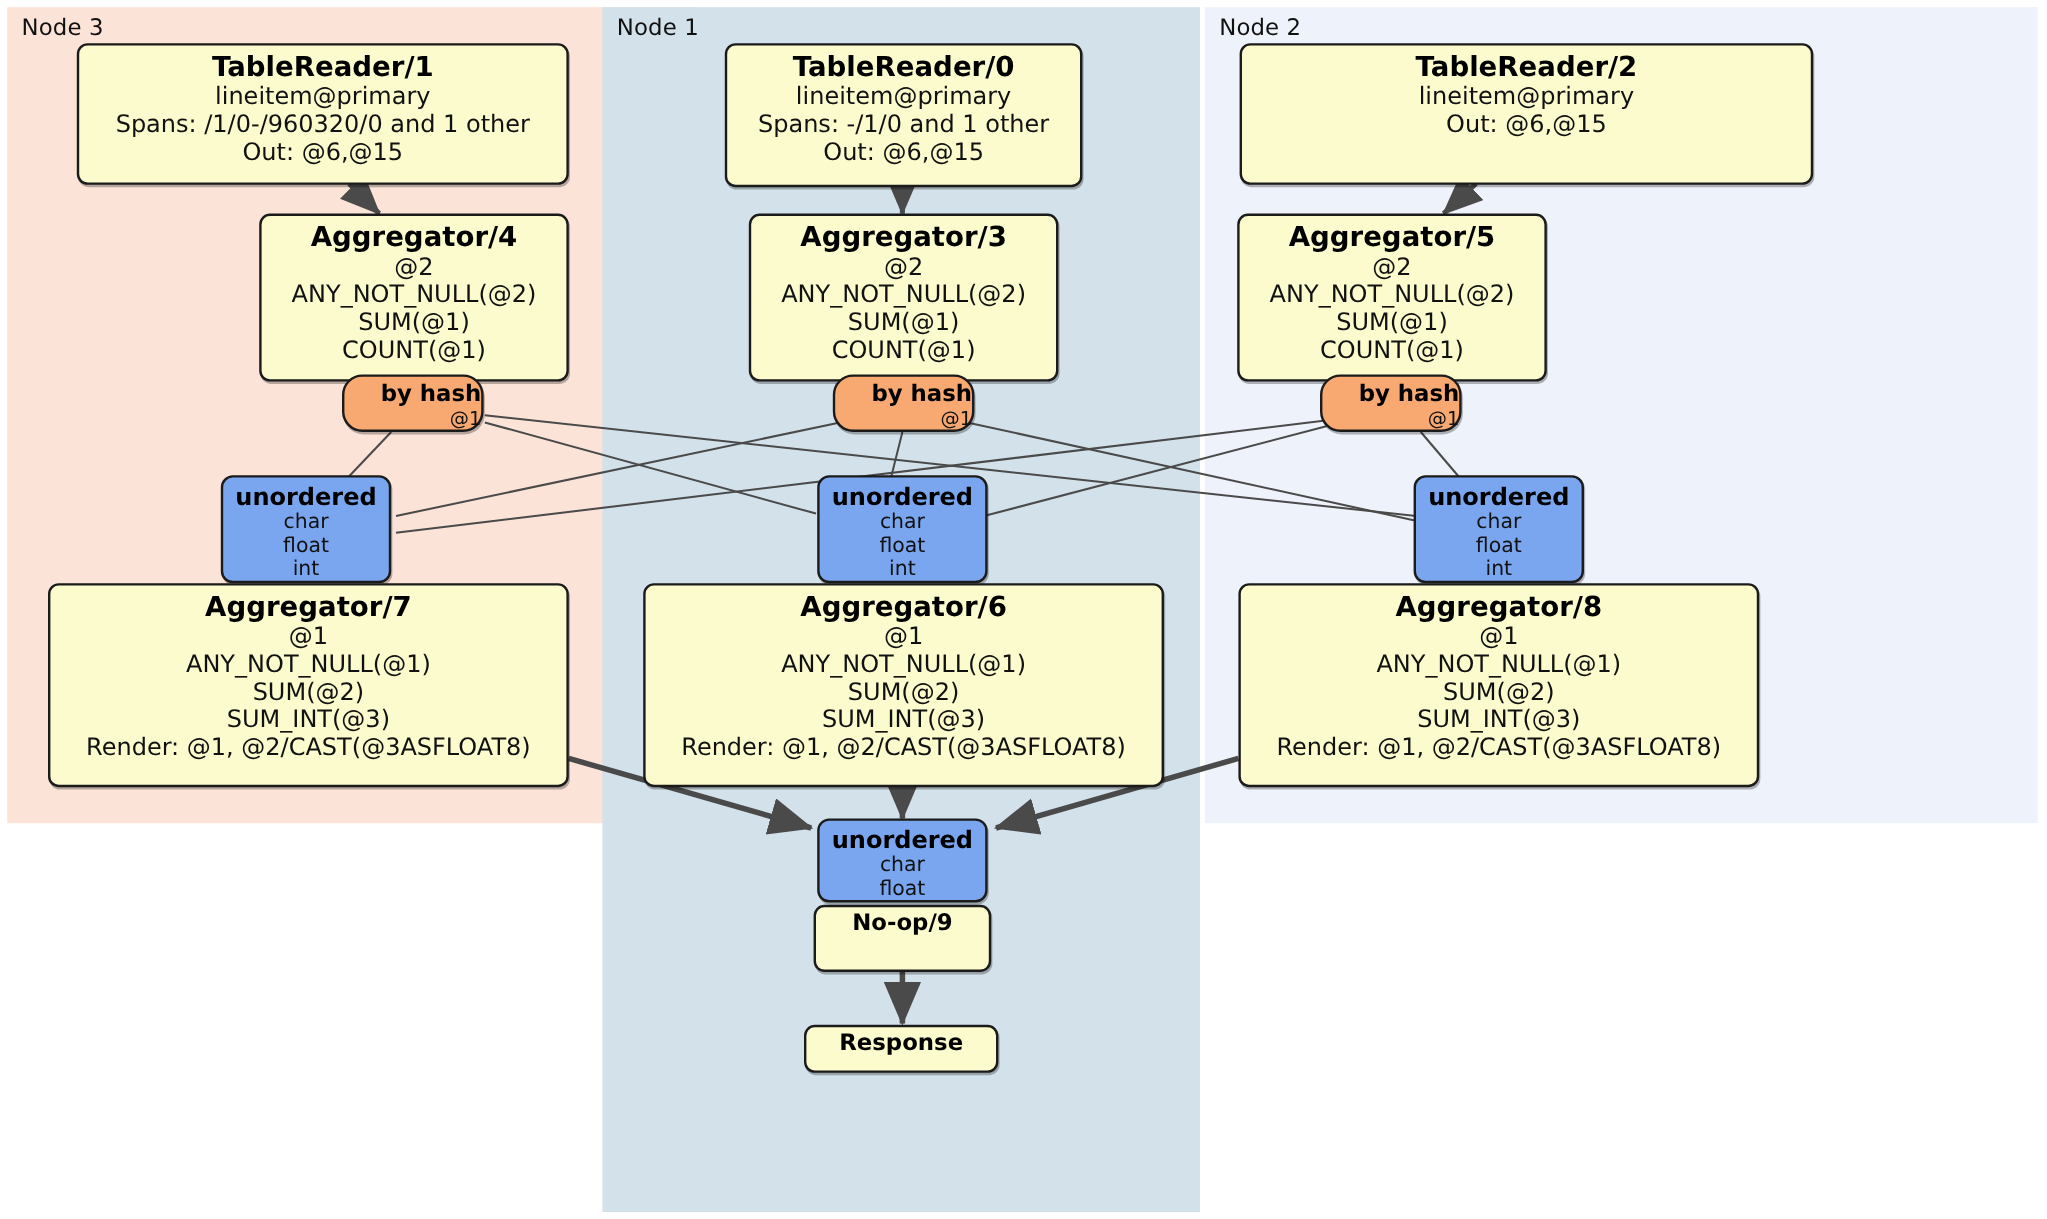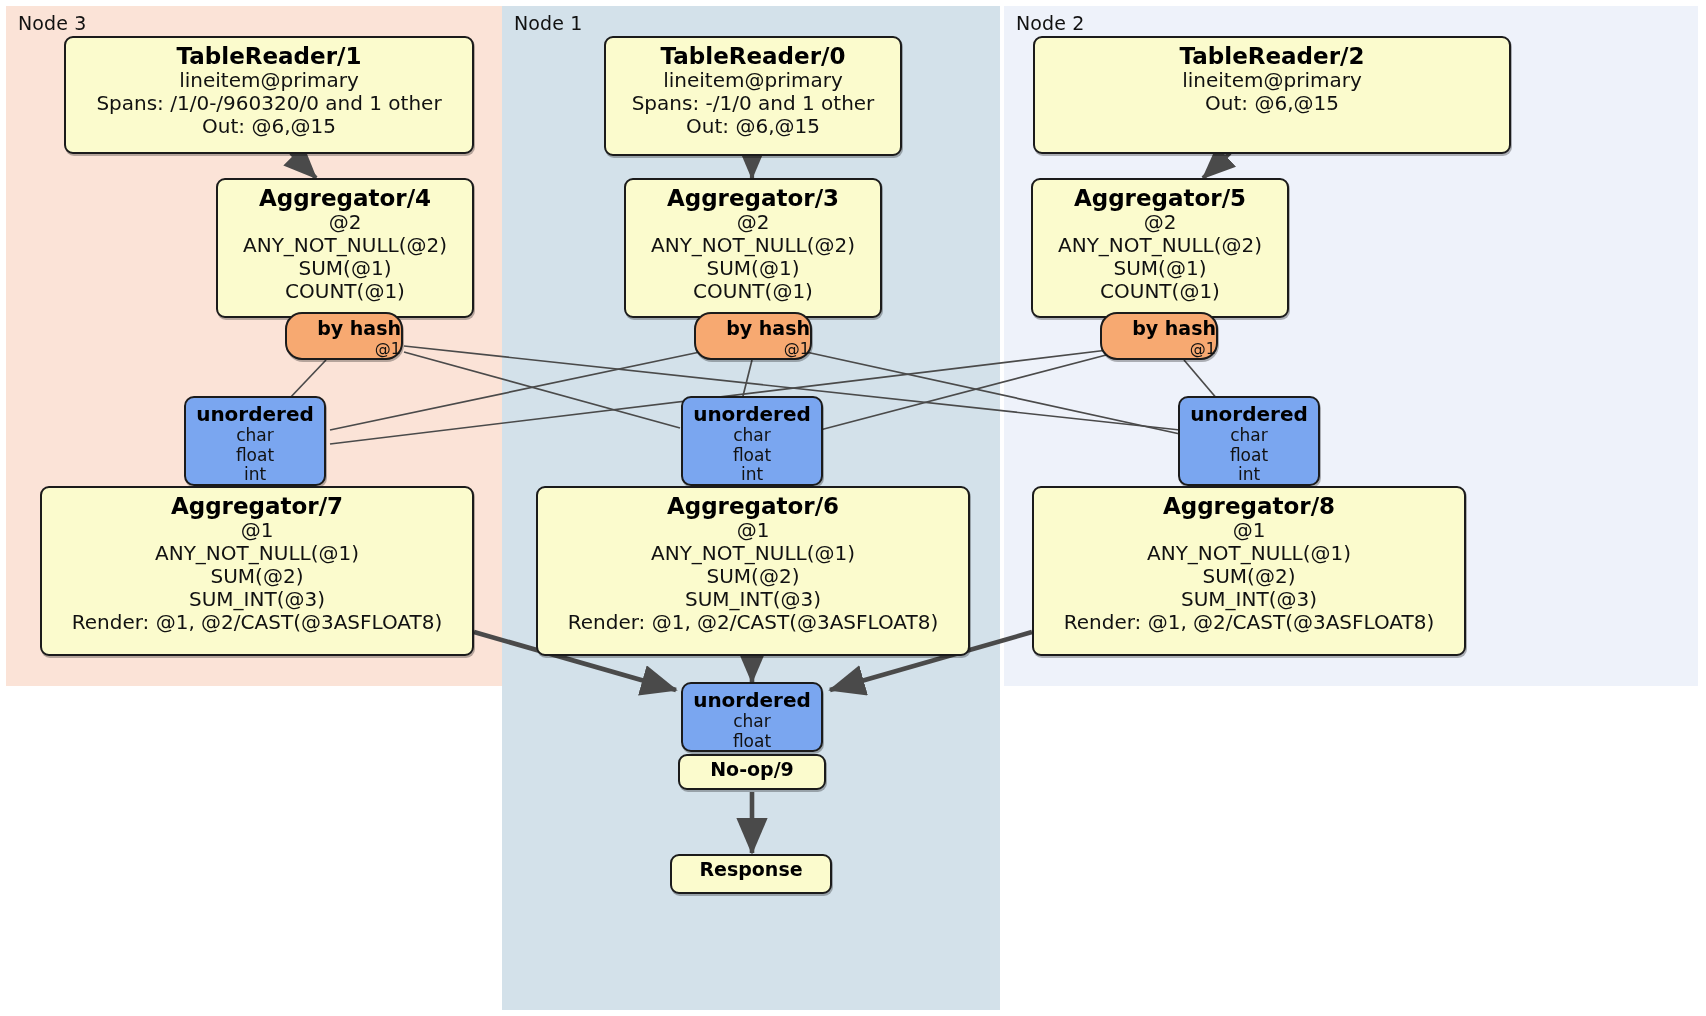--- a/index.html
+++ b/index.html
@@ -146,21 +146,21 @@
     <span class="ln">SUM_INT(@3)</span>
     <span class="ln">Render: @1, @2/CAST(@3ASFLOAT8)</span>
   </div>
 
   <div class="node syncro" style="left:681px;top:682px;width:142px;height:70px;">
     <span class="ttl">unordered</span>
     <span class="ln">char</span>
     <span class="ln">float</span>
   </div>
 
-  <div class="node proc" style="left:678px;top:754px;width:148px;height:36px;">
+  <div class="node proc" style="left:678px;top:754px;width:148px;height:56px;">
     <span class="ttl sm">No-op/9</span>
   </div>
 
   <div class="node proc" style="left:670px;top:854px;width:162px;height:40px;">
     <span class="ttl sm">Response</span>
   </div>
 
   <div class="node proc" style="left:1033px;top:36px;width:478px;height:118px;">
     <span class="ttl">TableReader/2</span>
     <span class="ln">lineitem@primary</span>

